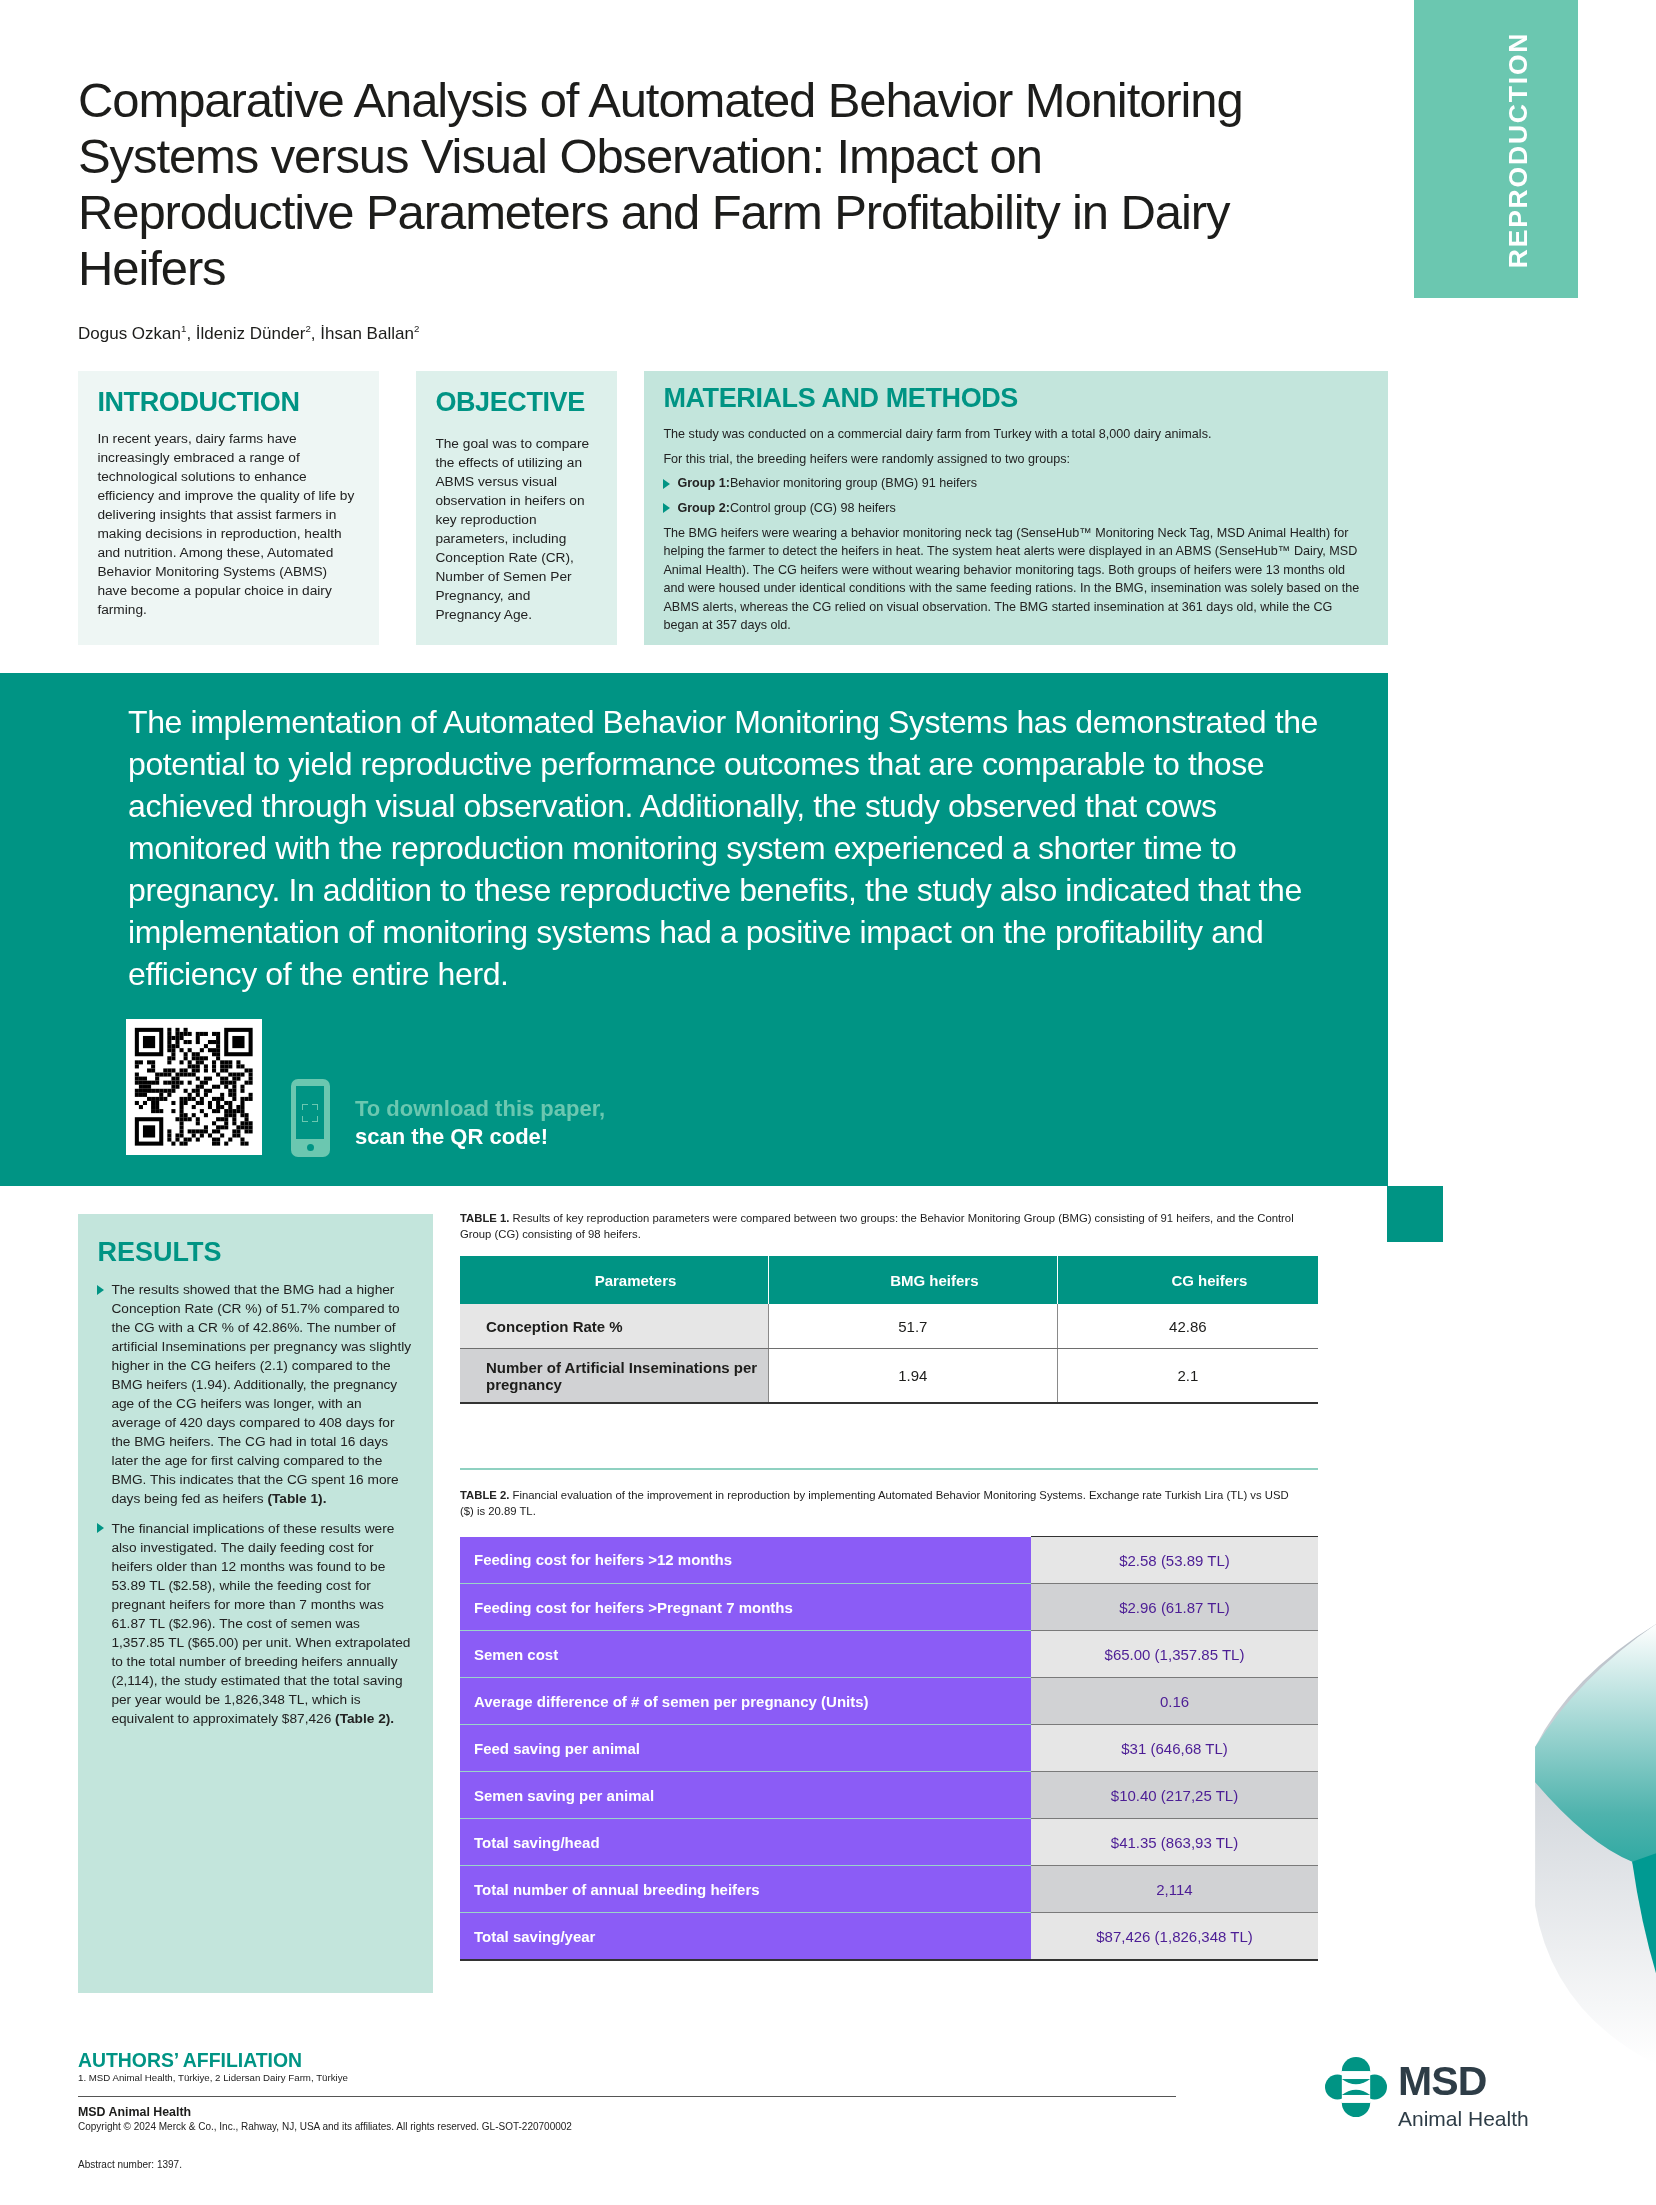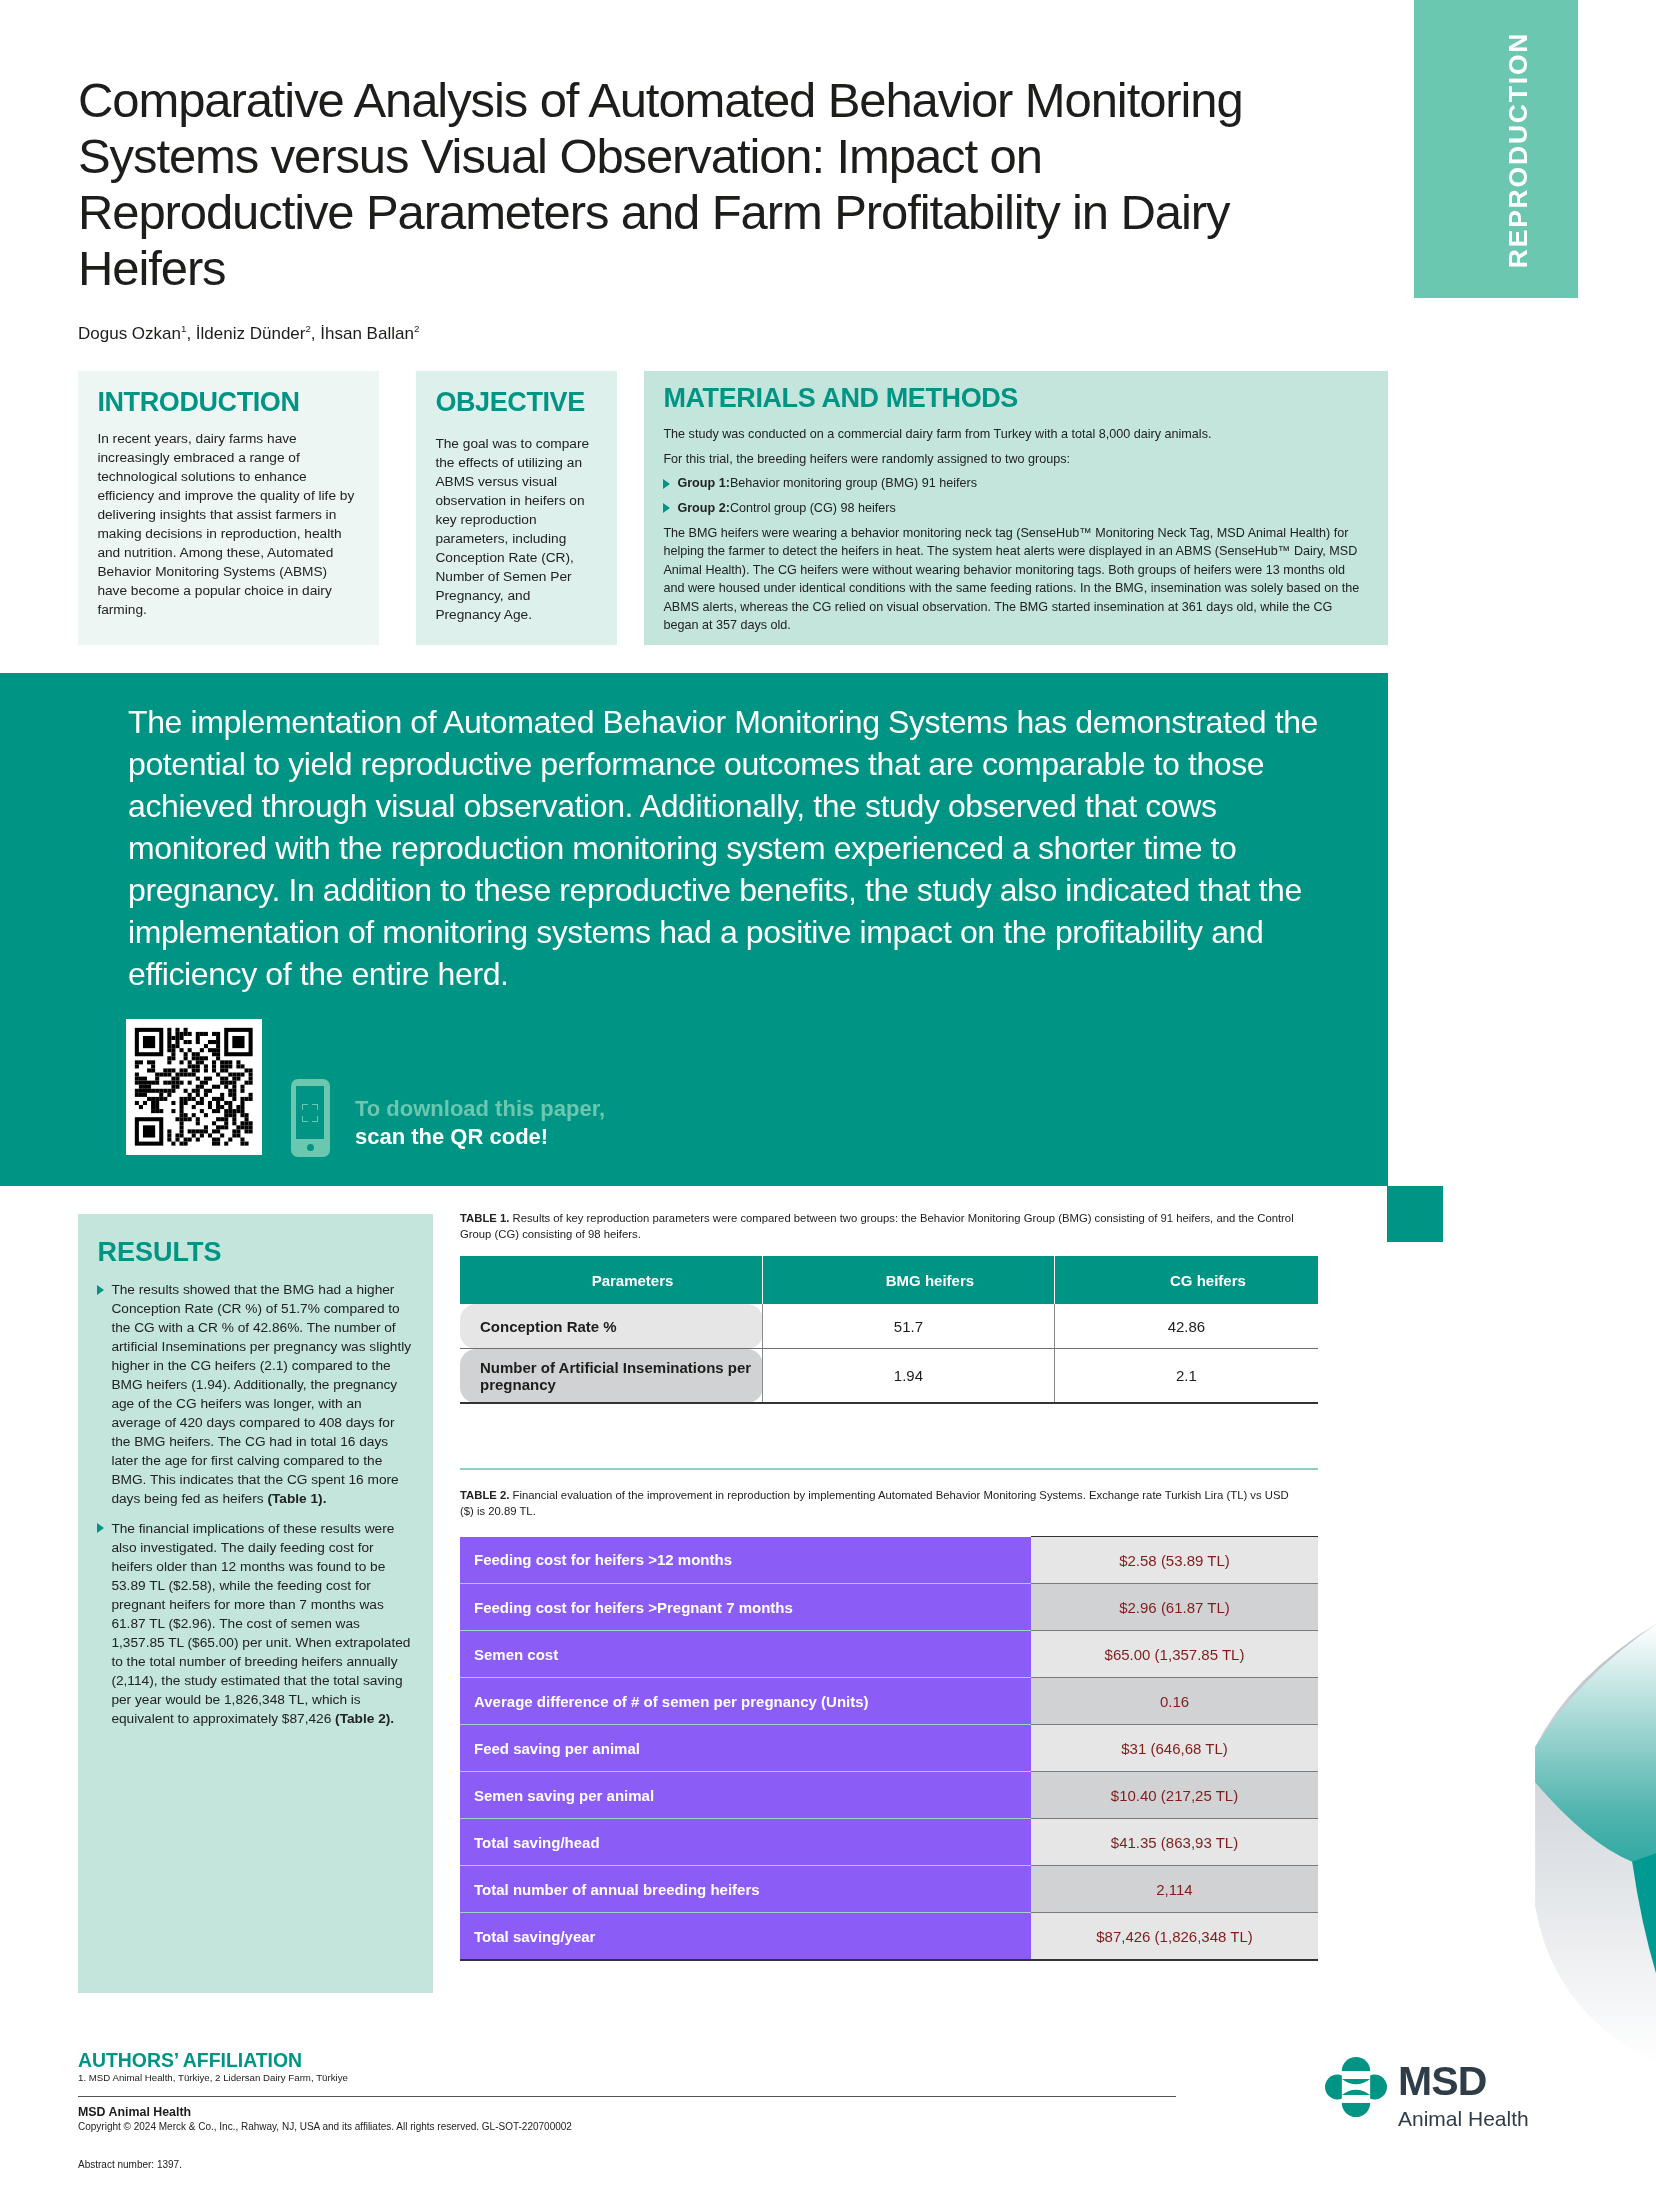--- a/index.html
+++ b/index.html
@@ -52,30 +52,30 @@
   #t1-caption { left:460px; top:1210px; width:838px; }
   #t2-caption { left:460px; top:1487px; width:838px; }
 
   table { border-collapse:collapse; position:absolute; }
   #table1 { left:460px; top:1256px; width:858px; }
   #table1 th { background:#009484; color:#fff; font-size:15px; font-weight:bold; height:46px; text-align:center;
                border-right:1.8px solid #fff;padding-left:44px; }
   #table1 th:last-child { border-right:none; }
   #table1 td { font-size:15px; height:42px; text-align:center; border-bottom:1.8px solid #6e6e6e; border-right:0.9px solid #8a8a8a; color:#1d1d1b; }
   #table1 td:last-child { border-right:none; }
-  #table1 td.p { text-align:left; font-weight:bold; padding-left:20px;border-radius:16px; }
+  #table1 td.p { text-align:left; font-weight:bold; padding-left:26px; }
   #table1 tr:nth-child(odd) td.p { background:#d1d2d4; }
   #table1 tr:nth-child(even) td.p { background:#e6e6e6; }
   #table1 tr:last-child td { border-bottom:2.6px solid #333; }
   #t-divider { left:460px; top:1468px; width:858px; height:1.8px; background:#8fd1c1; }
 
   #table2 { left:460px; top:1536px; width:858px; }
   #table2 td { height:44px; font-size:15px; }
   #table2 td.l { background:#8b5cf6; color:#fff; font-weight:bold; padding-left:14px; width:556px; border-bottom:1.8px solid #9ad5c8; }
-  #table2 td.v { text-align:center; color:#7f1d1d; border-bottom:1.8px solid #7a7a7a; }
+  #table2 td.v { text-align:center; color:#4c1d95; border-bottom:1.8px solid #7a7a7a; }
   #table2 tr:nth-child(odd) td.v { background:#e6e6e6; }
   #table2 tr:nth-child(even) td.v { background:#d1d2d4; }
   #table2 tr:first-child td.v { border-top:1.8px solid #333; }
   #table2 tr:last-child td { border-bottom:2.6px solid #333; }
 
   #aff-title { left:78px; top:2049px; font-size:19.4px; font-weight:bold; color:#009484; }
   #aff-text { left:78px; top:2072px; font-size:9.7px; color:#222; }
   #foot-rule { left:78px; top:2096px; width:1098px; height:0.9px; background:#555; }
   #foot-brand { left:78px; top:2105px; font-size:12.4px; font-weight:bold; color:#1d1d1b; }
   #foot-copy { left:78px; top:2121px; font-size:10px; color:#222; }

